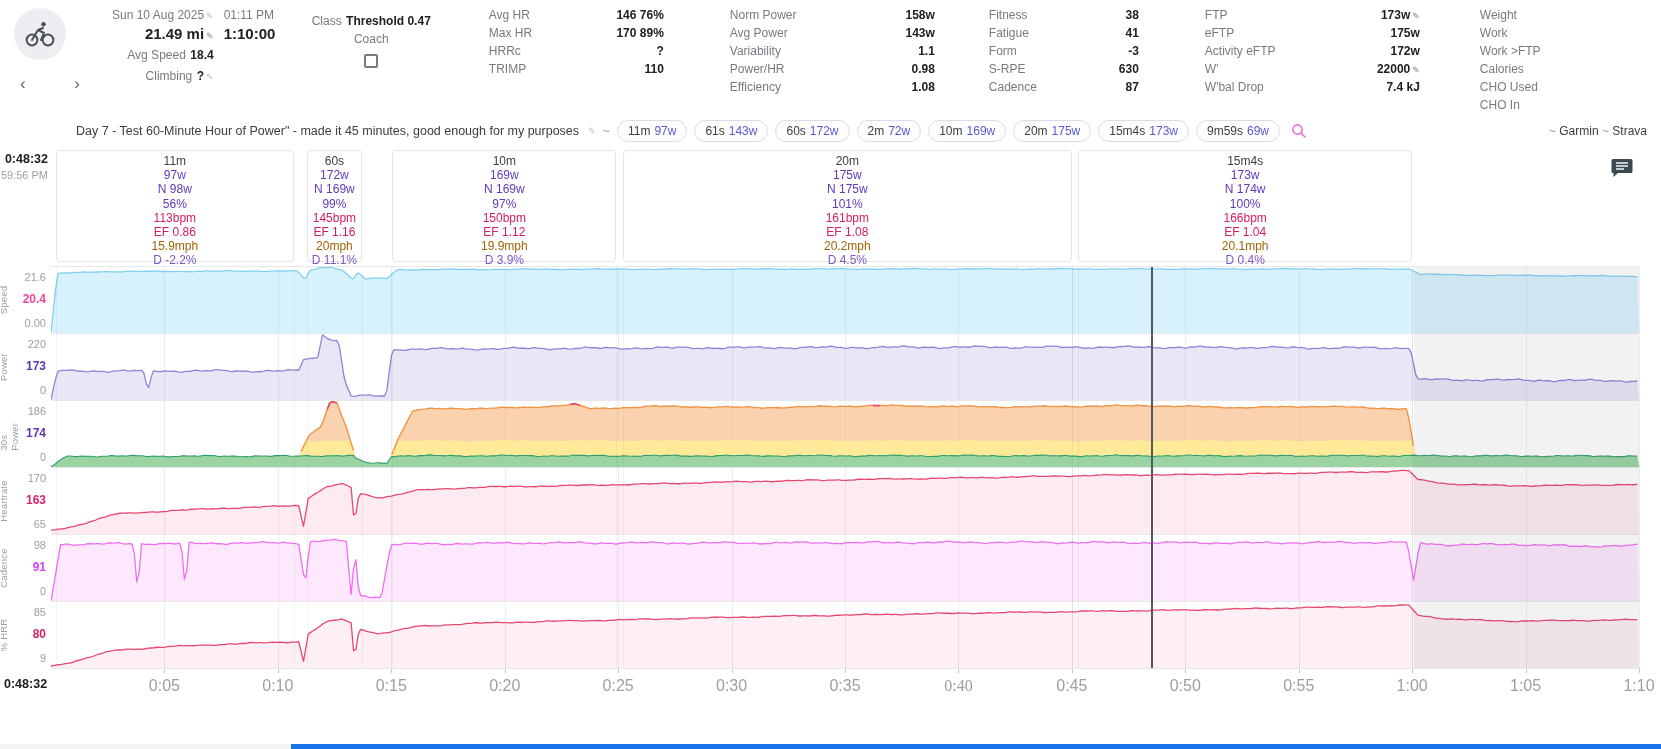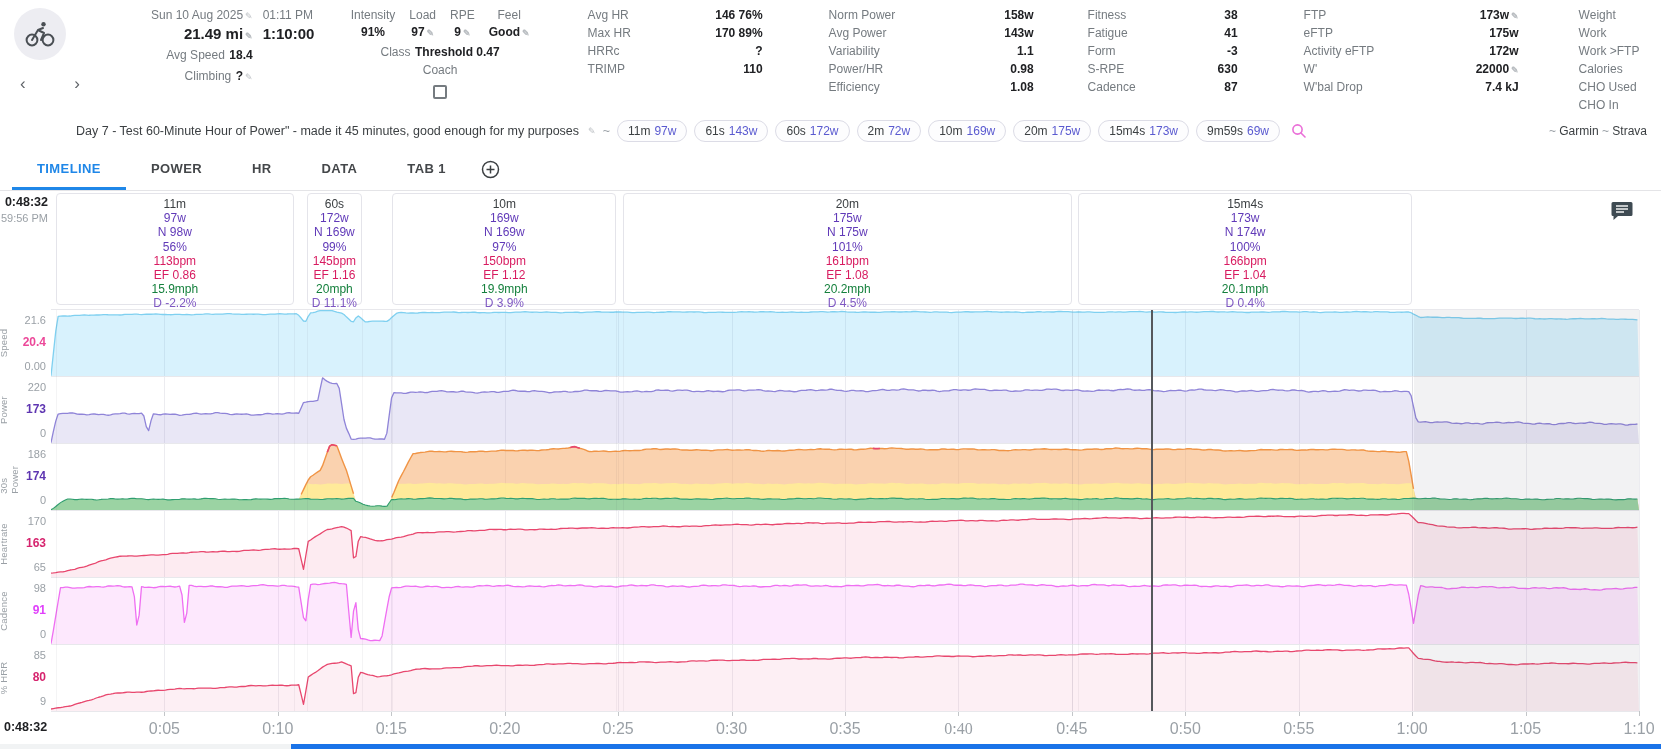--- a/index.html
+++ b/index.html
@@ -10,21 +10,21 @@
   .topbar { display:flex; padding:8px 14px 0 14px; gap:26px; }
   .avatar-col { width:72px; flex:0 0 auto; text-align:center; }
   .avatar { width:52px; height:52px; border-radius:50%; background:#ededf2; display:flex; align-items:center; justify-content:center; cursor:pointer; }
   .navarrows { margin-top:18px; display:flex; justify-content:space-between; padding:0 6px; color:#5f6368; font-size:17px; }
   .navarrows span { cursor:pointer; line-height:12px; }
 
   .lbl { color:#757b80; font-size:12px; }
   .val { color:#202124; font-size:12px; font-weight:700; }
   .pencil { font-style:normal; color:#b9bdc1; font-size:9px; margin-left:2px; }
 
-  .col-dt { flex:0 0 215px;margin-left:39px; }
+  .col-dt { flex:0 0 215px; }
   .dt-grid { display:grid; grid-template-columns:1fr 62px; column-gap:10px; row-gap:3px; }
   .dt-grid .r { text-align:right; white-space:nowrap; }
   .big { font-size:15px; font-weight:700; color:#202124; }
 
   .col-effort { flex:0 0 205px; }
   .e-grid { display:grid; grid-template-columns:repeat(4,auto); column-gap:14px; justify-content:center; row-gap:3px; text-align:center; }
   .e-mid { text-align:center; margin-top:3px; }
   .checkbox { display:inline-block; width:14px; height:14px; border:2px solid #757b80; border-radius:2px; margin-top:5px; cursor:pointer; }
 
   .stat-col { flex:0 0 auto; }
@@ -67,21 +67,21 @@
   .t-cur { position:absolute; right:5px; top:26px; font-size:12px; font-weight:700; }
   .t-min { bottom:4px; }
 
   .plot { flex:1; position:relative; margin-right:22px; }
   .iv-row { height:118px; position:relative; background:#fff; }
   .iv-box { position:absolute; top:2px; bottom:4px; background:#fff; border:1px solid #e4e4ea; border-radius:4px; }
   .iv-inner { position:absolute; left:50%; transform:translateX(-50%); width:max-content; text-align:center; font-size:12px; line-height:14.2px; padding-top:3px; }
   .l-dur { color:#3c4043; }
   .l-pow,.l-np,.l-pct { color:#6039b8; }
   .l-hr,.l-ef { color:#d81b60; }
-  .l-mph { color:#15803d; }
+  .l-mph { color:#a16207; }
   .l-d { color:#7e57c2; }
 
   .lanes { position:relative; height:402px; border-top:1px solid #e8e8ec; }
   .gridlines { position:absolute; inset:0; z-index:0; }
   .gridline { position:absolute; top:0; bottom:0; width:1px; background:#ececf0; }
   .lane { height:67px; border-bottom:1px solid #e8e8ec; position:relative; z-index:1; }
   .lane svg { position:absolute; inset:0; width:100%; height:100%; display:block; }
   .iv-edge { position:absolute; top:0; bottom:0; width:1px; background:rgba(60,60,80,.06); z-index:2; }
   .shade { position:absolute; top:0; bottom:0; background:rgba(90,90,100,.08); z-index:3; }
   .cursor-line { position:absolute; top:0; bottom:0; width:1.5px; background:#55585c; z-index:4; }
@@ -124,30 +124,20 @@
         <span class="big r"><span>21.49 mi</span><i class="pencil">✎</i></span>
         <span class="big">1:10:00</span>
         <span class="r"><span class="lbl">Avg Speed</span> <span class="val">18.4</span></span>
           <span></span>
         <span class="r"><span class="lbl">Climbing</span> <span class="val">?</span><i class="pencil">✎</i></span>
           <span></span>
       </div>
     </section>
 
     <section class="stat-col col-effort">
-      <div class="e-grid">
-        <span class="lbl">Intensity</span>
-        <span class="lbl">Load</span>
-        <span class="lbl">RPE</span>
-        <span class="lbl">Feel</span>
-        <span class="val">91%</span>
-        <span class="val"><span>97</span><i class="pencil">✎</i></span>
-        <span class="val"><span>9</span><i class="pencil">✎</i></span>
-        <span class="val"><span>Good</span><i class="pencil">✎</i></span>
-      </div>
       <div class="e-mid"><span class="lbl">Class</span> <span class="val">Threshold 0.47</span></div>
       <div class="e-mid lbl">Coach</div>
       <div class="e-mid"><span class="checkbox"></span></div>
     </section>
 
     <section class="stat-col w-hr">
       <div class="srow">
           <span class="lbl">Avg HR</span>
           <span class="val">146 76%</span>
         </div>
@@ -300,34 +290,20 @@
     </span>
     <span class="spacer"></span>
     <span class="sources">
       <span class="tilde">~</span>
       <a>Garmin</a>
       <span class="tilde">~</span>
       <a>Strava</a>
     </span>
   </div>
 
-  <nav class="tabs">
-    <div class="tab active">TIMELINE</div>
-    <div class="tab">POWER</div>
-    <div class="tab">HR</div>
-    <div class="tab">DATA</div>
-    <div class="tab">TAB 1</div>
-    <span class="tab-plus">
-      <svg width="19" height="19" viewBox="0 0 19 19">
-          <circle cx="9.5" cy="9.5" r="8" fill="none" stroke="#3c4043" stroke-width="1.5"></circle>
-          <line x1="9.5" y1="5.5" x2="9.5" y2="13.5" stroke="#3c4043" stroke-width="1.5"></line>
-          <line x1="5.5" y1="9.5" x2="13.5" y2="9.5" stroke="#3c4043" stroke-width="1.5"></line>
-        </svg>
-    </span>
-  </nav>
 
   <div class="chart">
     <div class="gutter">
       <div class="cursor-block">
         <span class="cursor-time">0:48:32</span>
         <span class="cursor-clock">59:56 PM</span>
       </div>
       <div class="lane-meta">
         <span class="lane-name">Speed</span>
         <span class="t-max">21.6</span>

